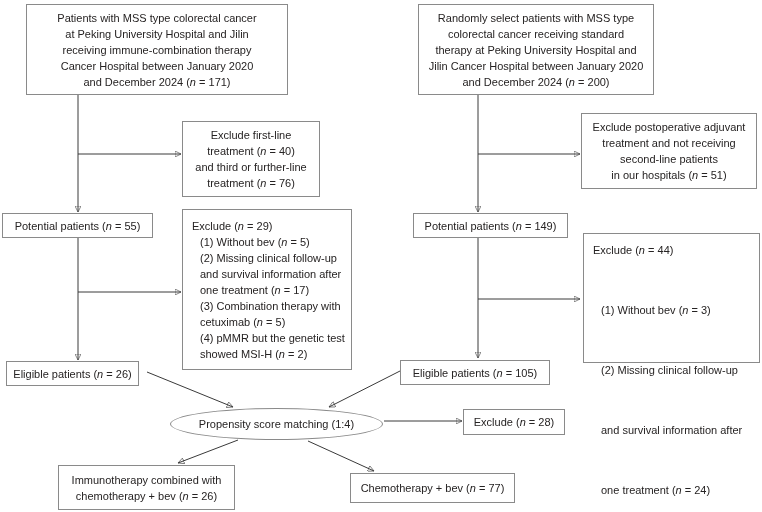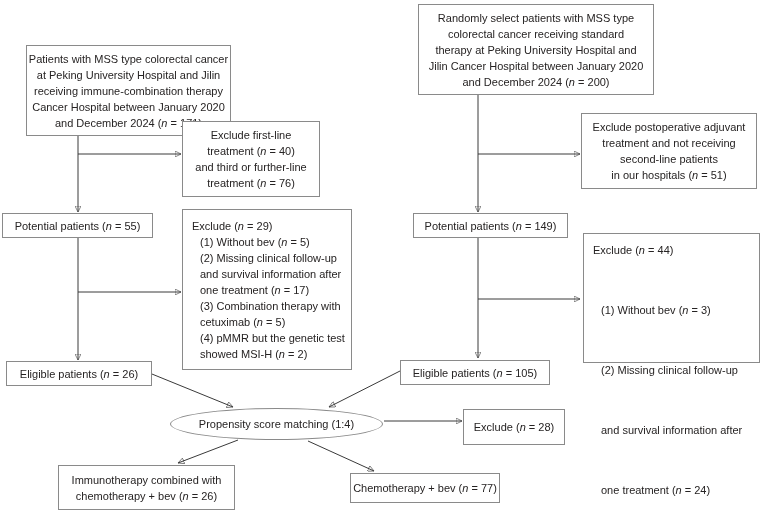--- a/index.html
+++ b/index.html
@@ -21,34 +21,34 @@
   }
   .node .ln{white-space:nowrap;}
   .node.listbox{align-items:flex-start;text-align:left;padding:8px 4px 8px 9px;justify-content:flex-start;}
   .node.listbox .ln.ind{margin-left:8px;}
   .ellipse{
     position:absolute;box-sizing:border-box;background:var(--background);
     border:1px solid var(--border);border-radius:50%;z-index:1;
     display:flex;justify-content:center;align-items:center;line-height:14px;
   }
   
-  #box-immune   {left:26px; top:4px;  width:205px;height:91px;margin-top:41px;}
+  #box-immune   {left:26px; top:4px;  width:262px;height:91px;}
   #box-standard {left:418px;top:4px;  width:236px;height:91px;}
   #box-excl-l1  {left:182px;top:121px;width:138px;height:76px;}
   #box-excl-r1  {left:581px;top:113px;width:176px;height:76px;}
   #box-pot-l    {left:2px;  top:213px;width:151px;height:25px;}
   #box-pot-r    {left:400px;top:213px;width:155px;height:25px;margin-left:13px;}
   #box-excl-l2  {left:182px;top:209px;width:170px;height:161px;}
   #box-excl-r2  {left:583px;top:233px;width:177px;height:130px;gap:44px;}
-  #box-elig-l   {left:6px;  top:361px;width:146px;height:25px;}
+  #box-elig-l   {left:6px;  top:361px;width:133px;height:25px;}
   #box-elig-r   {left:400px;top:360px;width:150px;height:25px;}
   #ellipse-psm  {left:170px;top:408px;width:213px;height:32px;}
-  #box-excl-psm {left:463px;top:409px;width:102px;height:36px;}
+  #box-excl-psm {left:463px;top:409px;width:102px;height:26px;}
   #box-arm-immuno{left:58px;top:465px;width:177px;height:45px;}
-  #box-arm-chemo{left:350px;top:473px;width:150px;height:30px;}
+  #box-arm-chemo{left:350px;top:473px;width:165px;height:30px;}
   i{font-style:italic;}
 </style>
 </head>
 <body>
 
 <div id="canvas">
 
   <svg id="connectors" viewBox="0 0 762 512" xmlns="http://www.w3.org/2000/svg">
     <defs>
       <marker id="arrow" viewBox="0 0 10 10" refX="10" refY="5" markerWidth="7" markerHeight="6" orient="auto-start-reverse">

